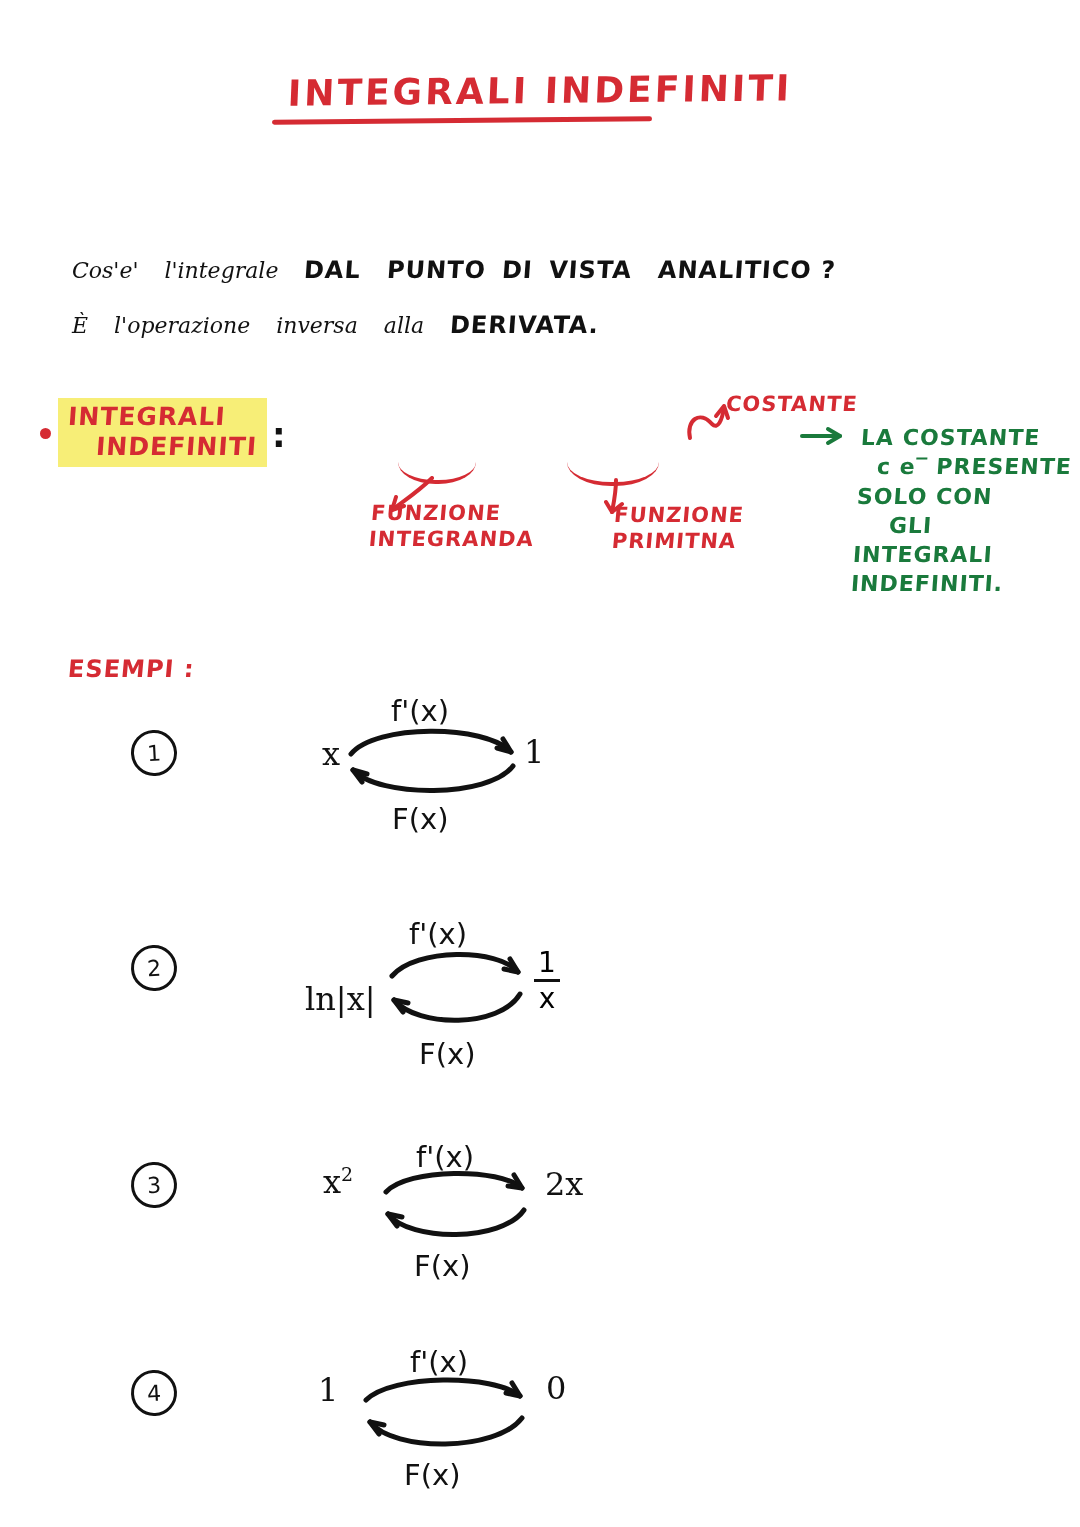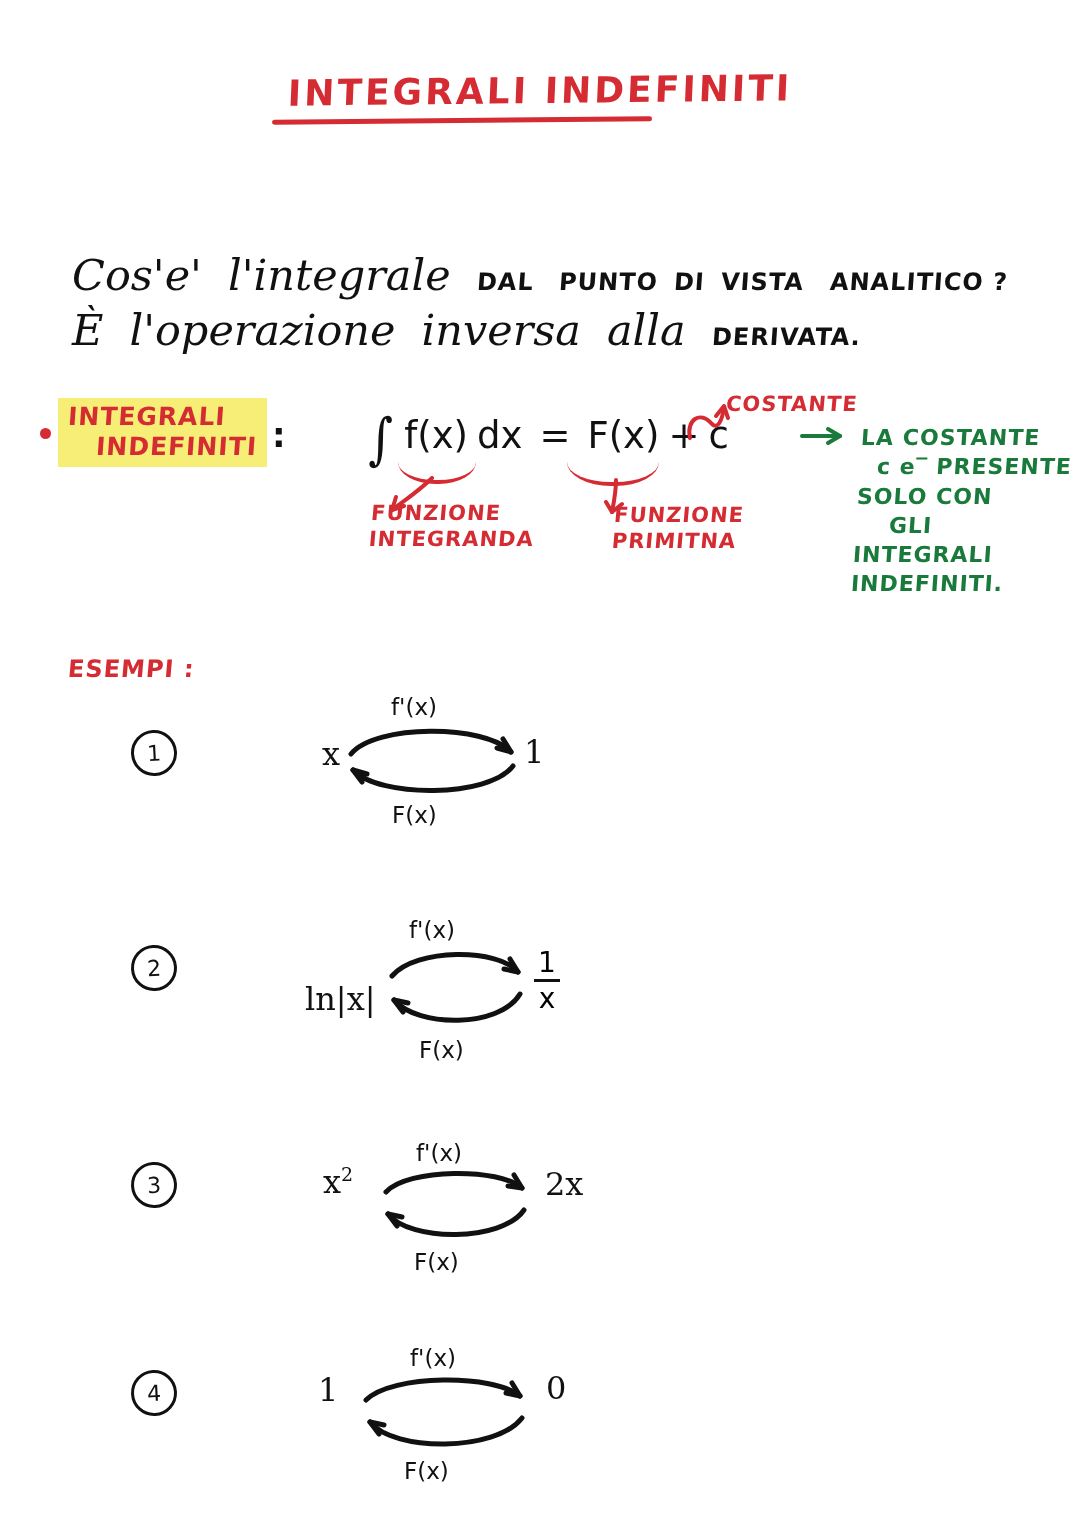--- a/index.html
+++ b/index.html
@@ -50,21 +50,21 @@
 
   
   .q-line {
     color: #111111;
     font-size: 30px;
     white-space: nowrap;
   }
   .cursive {
     font-family: "DejaVu Serif", serif;
     font-style: italic;
-    font-size: 43px;
+    font-size: 22px;
     letter-spacing: 0px;
   }
   .caps {
     font-family: "DejaVu Sans", sans-serif;
     font-weight: bold;
     font-size: 24px;
     letter-spacing: 1px;
     transform: skewX(-4deg);
     display: inline-block;
   }
@@ -202,21 +202,21 @@
   }
   .ex-right {
     color: #111;
     font-family: "DejaVu Serif", serif;
     font-size: 32px;
     white-space: nowrap;
   }
   .arrow-label {
     color: #111;
     font-family: "DejaVu Sans", sans-serif;
-    font-size: 23px;
+    font-size: 29px;
     white-space: nowrap;
   }
   .frac { display: inline-block; text-align: center; line-height: 1.05; font-size: 28px; }
   .frac .num { display: block; }
   .frac .bar { display: block; border-bottom: 3px solid #111; width: 26px; margin: 2px auto; }
   .frac .den { display: block; }
   .sup { font-size: 19px; vertical-align: super; }
 
   svg.loop { position: absolute; overflow: visible; }
 </style>
@@ -240,23 +240,20 @@
 
   <div class="abs" id="bullet-red"></div>
 
   <div class="abs" id="highlight-box">
     <span class="hl-text">INTEGRALI</span>
     <span class="hl-text hl-2">INDEFINITI</span>
   </div>
 
   <div class="abs" id="colon-black">:</div>
 
-  <div class="abs" id="formula">
-    <span class="int-sign">∫</span><span class="gap8"></span><span class="fx">f(x)</span><span class="gap8"></span><span class="dx">dx</span><span class="gap16"></span><span class="eq">=</span><span class="gap16"></span><span class="Fx">F(x)</span><span class="gap8"></span><span class="plus">+</span><span class="gap8"></span><span class="cc">c</span>
-  </div>
 
   <div class="abs brace" id="brace-f"></div>
   <div class="abs brace" id="brace-F"></div>
 
   <svg class="abs" style="left:370px; top:476px;" width="70" height="40">
     <path d="M62 2 C 50 14, 38 22, 22 34" stroke="#d52b33" stroke-width="4" fill="none" stroke-linecap="round"></path>
     <path d="M22 34 L 34 30 M22 34 L 26 21" stroke="#d52b33" stroke-width="4" fill="none" stroke-linecap="round"></path>
   </svg>
 
   <svg class="abs" style="left:604px; top:478px;" width="48" height="40">

